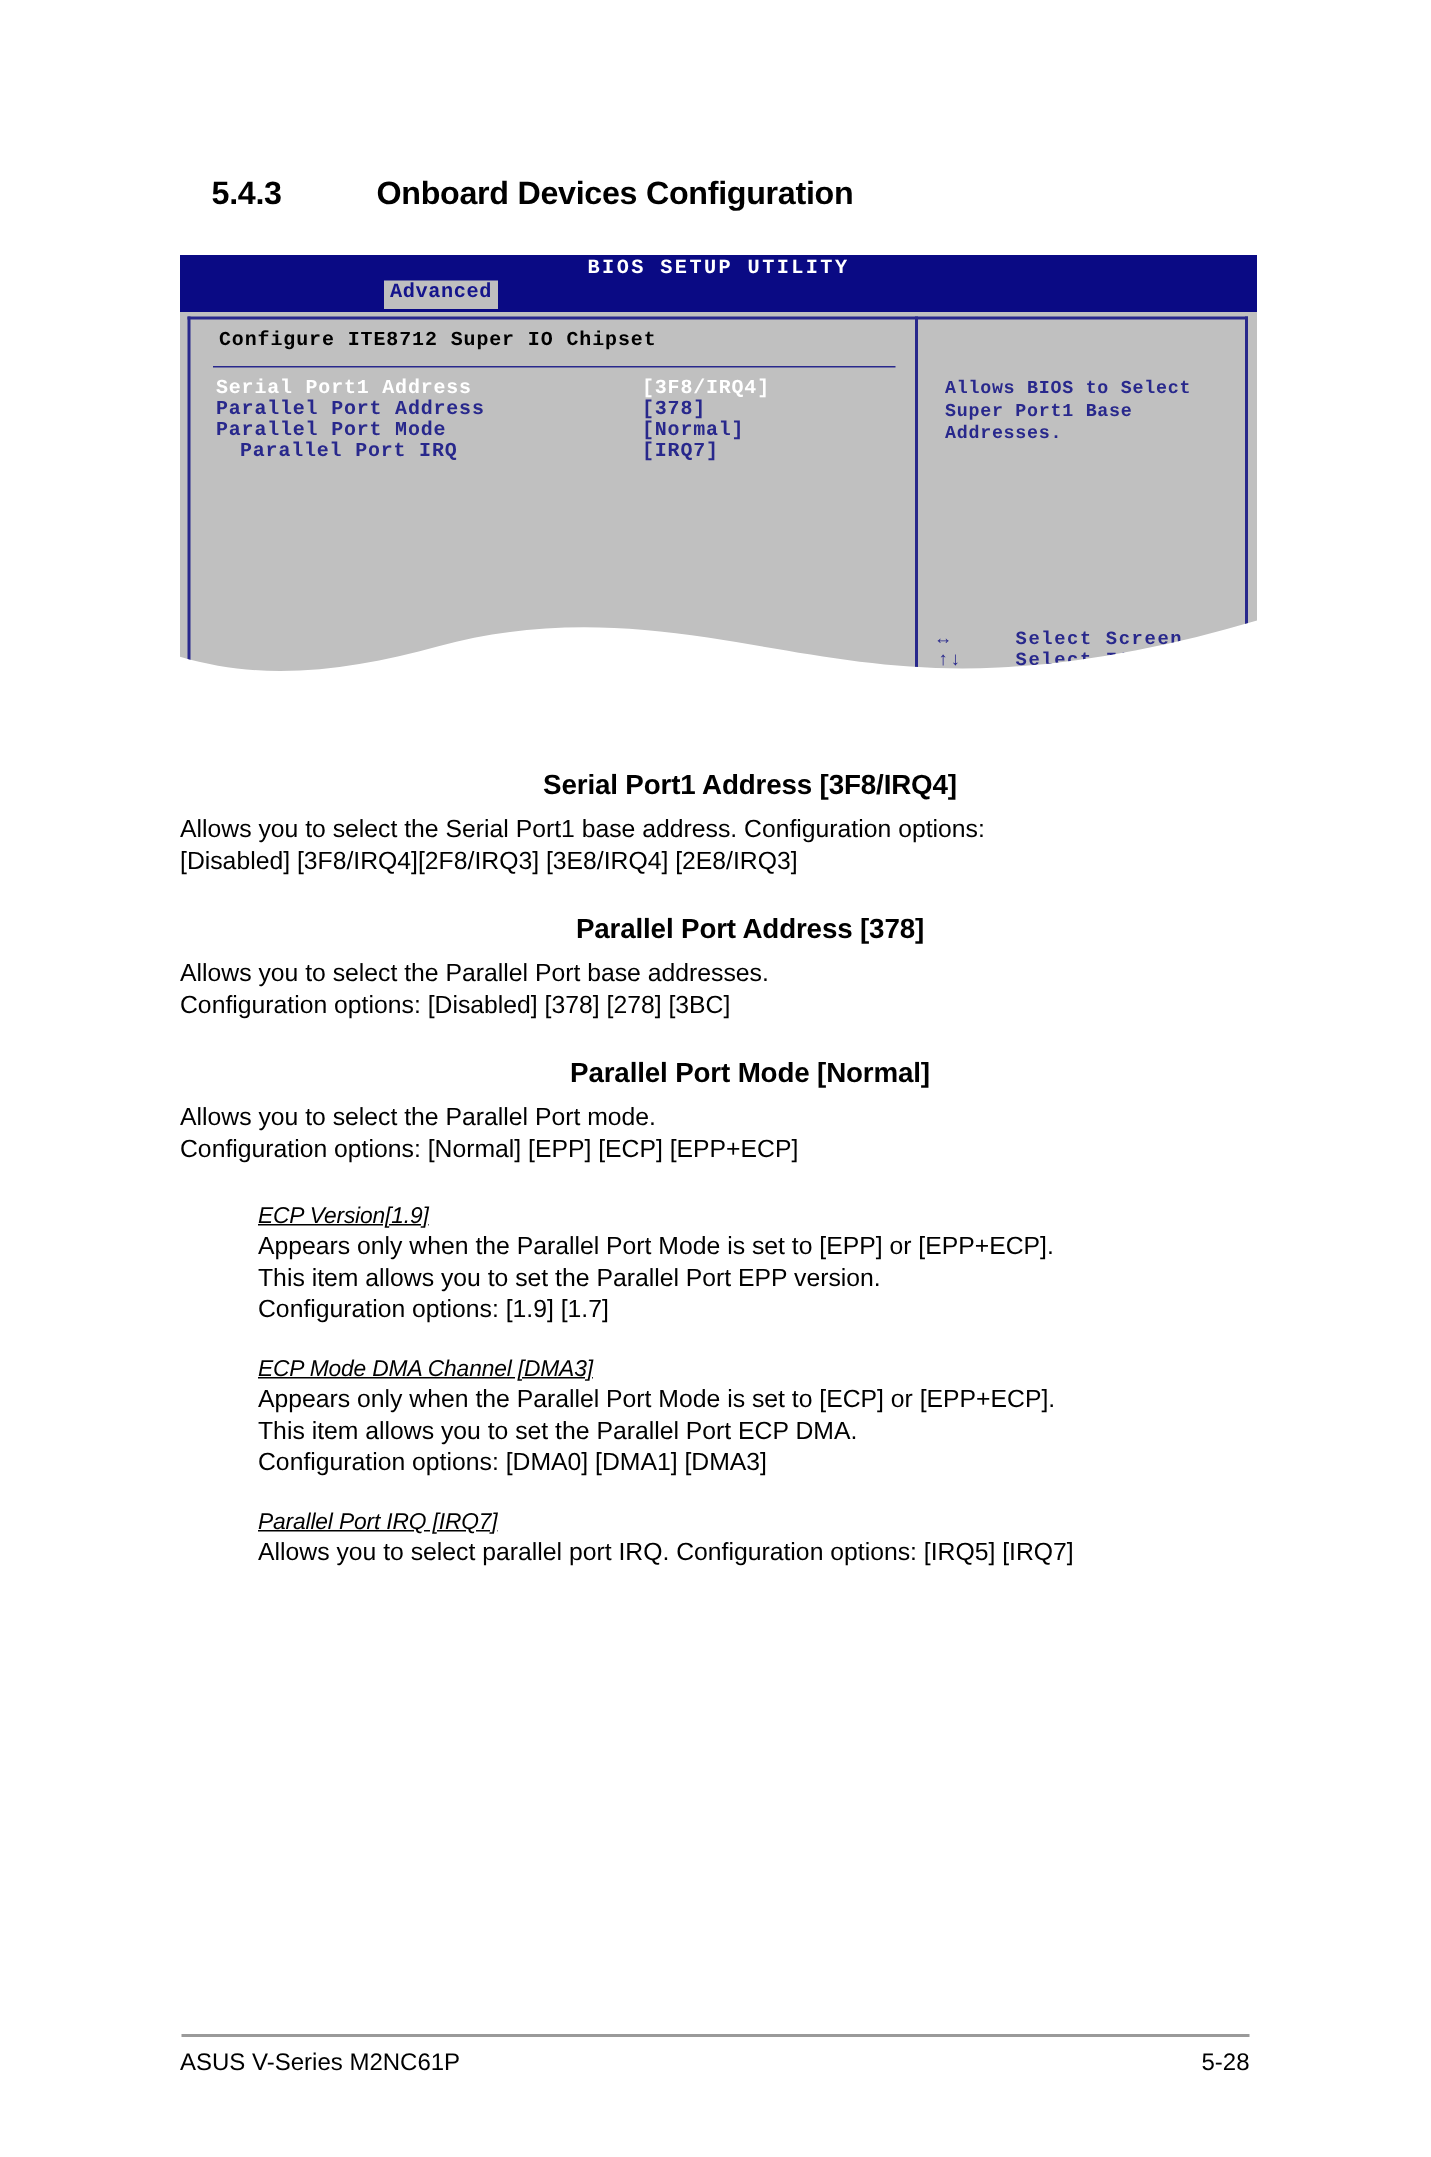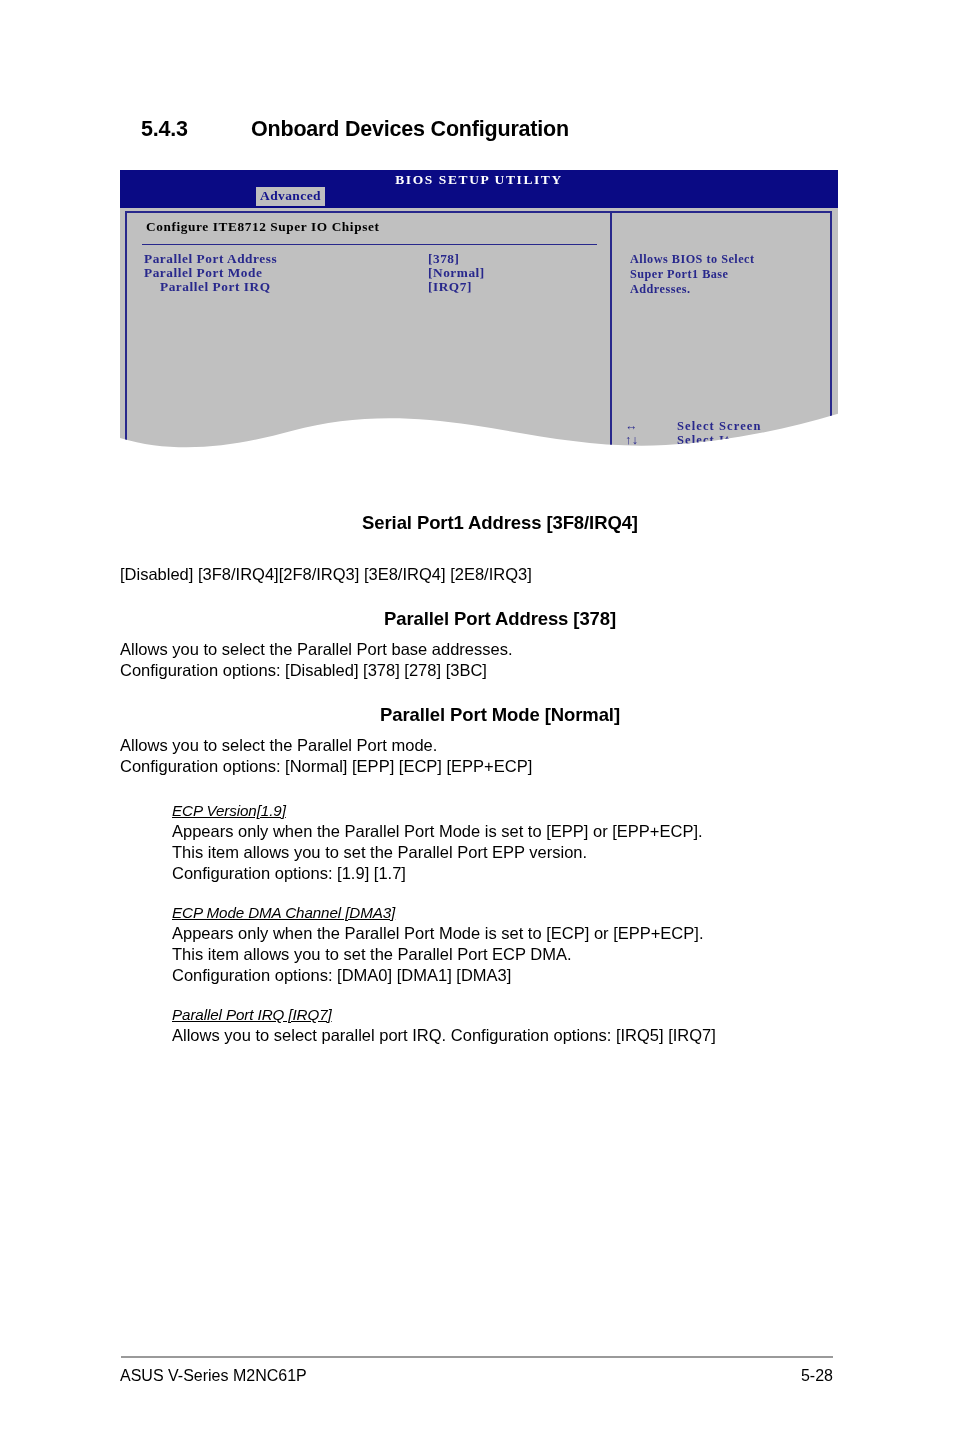--- a/index.html
+++ b/index.html
@@ -40,21 +40,20 @@
     height: 285px;
     font-family: "Liberation Mono", "DejaVu Sans Mono", monospace;
     overflow: hidden;
   }
   
   .bios-clip {
     position: absolute;
     inset: 0;
     -webkit-clip-path: url(#tornClip);
     clip-path: url(#tornClip);
-    font-family: Liberation Serif, serif;
   }
   .bios-titlebar {
     position: absolute;
     left: 0; top: 0;
     width: 718px; height: 38px;
     background: #0a0a84;
   }
   .bios-title {
     position: absolute;
     left: 0; top: 2px;
@@ -260,20 +259,24 @@
     </div>
 
     <div class="bios-body">
       <div class="bios-frame"></div>
       <div class="bios-vdivider"></div>
 
       <div class="cfg-title">Configure ITE8712 Super IO Chipset</div>
       <div class="cfg-rule"></div>
 
       <div class="opt-list" id="opt-list">
+          <div class="opt-row selected">
+            <span class="opt-label">Serial Port1 Address</span>
+            <span class="opt-value">[3F8/IRQ4]</span>
+          </div>
           <div class="opt-row">
             <span class="opt-label">Parallel Port Address</span>
             <span class="opt-value">[378]</span>
           </div>
           <div class="opt-row">
             <span class="opt-label">Parallel Port Mode</span>
             <span class="opt-value">[Normal]</span>
           </div>
           <div class="opt-row">
             <span class="opt-label indent">Parallel Port IRQ</span>
@@ -302,21 +305,21 @@
           </div>
         </div>
     </div>
   </div>
 </div>
 
 <div class="doc">
 
   <h3 class="item-head">Serial Port1 Address [3F8/IRQ4]</h3>
   <p class="body">
-    <br>
+    <span>Allows you to select the Serial Port1 base address. Configuration options:</span><br>
     <span>[Disabled] [3F8/IRQ4][2F8/IRQ3] [3E8/IRQ4] [2E8/IRQ3]</span>
   </p>
 
   <h3 class="item-head">Parallel Port Address [378]</h3>
   <p class="body">
     <span>Allows you to select the Parallel Port base addresses.</span><br>
     <span>Configuration options: [Disabled] [378] [278] [3BC]</span>
   </p>
 
   <h3 class="item-head">Parallel Port Mode [Normal]</h3>

